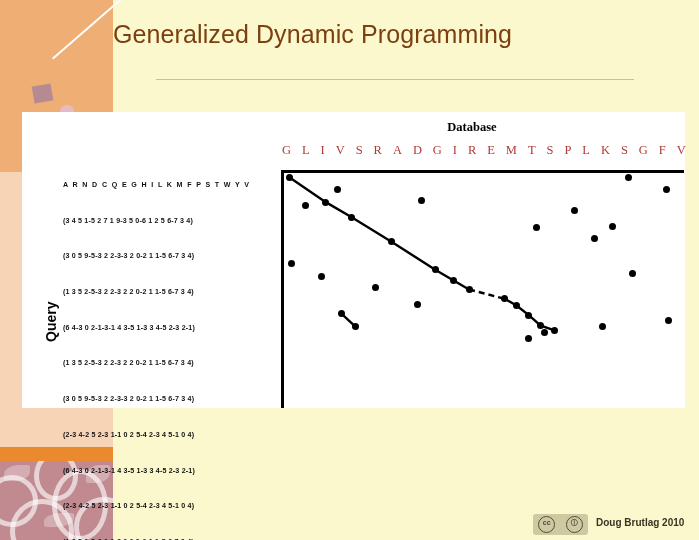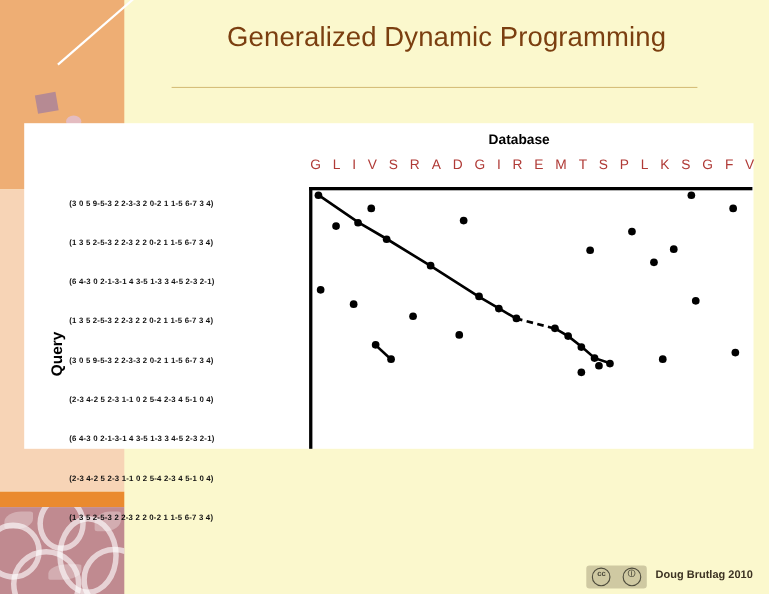--- a/index.html
+++ b/index.html
@@ -23,39 +23,39 @@
 
   
   #pin-line{position:absolute;left:52px;top:58px;width:98px;height:2px;
     background:#ffffff;transform:rotate(-41deg);transform-origin:0 0;}
   #pin-square{position:absolute;left:33px;top:85px;width:19px;height:17px;
     background:#b68a93;transform:rotate(-10deg);}
   #pin-dot{position:absolute;left:60px;top:105px;width:14px;height:11px;
     background:#e4bcc0;border-radius:50%;}
 
   
-  #title{position:absolute;left:113px;top:20px;width:586px;text-align:center;
+  #title{position:absolute;left:113px;top:20px;width:586px;text-align:left;
     font-size:25px;color:#7b3f10;letter-spacing:.1px;}
   #title-rule{position:absolute;left:156px;top:79px;width:478px;height:1px;
     background:#d6bf7a;}
 
   
   #panel{position:absolute;left:22px;top:112px;width:663px;height:296px;background:#ffffff;}
 
   
   #query-label{position:absolute;left:21px;top:230px;
     font-size:14px;font-weight:bold;color:#000;
     transform:rotate(-90deg);transform-origin:left top;}
   #seq-block{position:absolute;left:41px;top:44px;
     font-size:7.1px;font-weight:bold;color:#111;line-height:11.9px;
     white-space:pre;letter-spacing:.18px;}
   #seq-block .hdr{letter-spacing:1.35px;}
 
   
-  #plot{position:absolute;left:237px;top:0px;width:426px;height:338px;}
+  #plot{position:absolute;left:237px;top:0px;width:426px;height:338px;font-family:Liberation Serif, serif;}
   #db-title{position:absolute;left:0;top:8px;width:426px;text-align:center;
     font-size:12.5px;font-weight:bold;color:#000;}
   #db-seq{position:absolute;left:23px;top:31px;width:404px;
     display:flex;justify-content:space-between;
     font-size:12.5px;color:#b03a36;}
   #axis-top{position:absolute;left:22px;top:58px;width:403px;height:3px;background:#000;}
   #axis-left{position:absolute;left:22px;top:58px;width:3px;height:238px;background:#000;}
   #dots{position:absolute;left:0;top:0;width:426px;height:296px;}
   .dot{position:absolute;width:7px;height:7px;background:#000;border-radius:50%;
     margin-left:-3.5px;margin-top:-3.5px;}
@@ -91,20 +91,22 @@
   <div id="pin-dot"></div>
 </div>
 
 <div id="title">Generalized Dynamic Programming</div>
 <div id="title-rule"></div>
 
 <div id="panel">
 
   <div id="query-label">Query</div>
   <div id="seq-block">
+    <div class="hdr">A R N D C Q E G H I L K M F P S T W Y V</div>
+    <div>(3 4 5 1-5 2 7 1 9-3 5 0-6 1 2 5 6-7 3 4)</div>
     <div>(3 0 5 9-5-3 2 2-3-3 2 0-2 1 1-5 6-7 3 4)</div>
     <div>(1 3 5 2-5-3 2 2-3 2 2 0-2 1 1-5 6-7 3 4)</div>
     <div>(6 4-3 0 2-1-3-1 4 3-5 1-3 3 4-5 2-3 2-1)</div>
     <div>(1 3 5 2-5-3 2 2-3 2 2 0-2 1 1-5 6-7 3 4)</div>
     <div>(3 0 5 9-5-3 2 2-3-3 2 0-2 1 1-5 6-7 3 4)</div>
     <div>(2-3 4-2 5 2-3 1-1 0 2 5-4 2-3 4 5-1 0 4)</div>
     <div>(6 4-3 0 2-1-3-1 4 3-5 1-3 3 4-5 2-3 2-1)</div>
     <div>(2-3 4-2 5 2-3 1-1 0 2 5-4 2-3 4 5-1 0 4)</div>
     <div>(1 3 5 2-5-3 2 2-3 2 2 0-2 1 1-5 6-7 3 4)</div>
     

